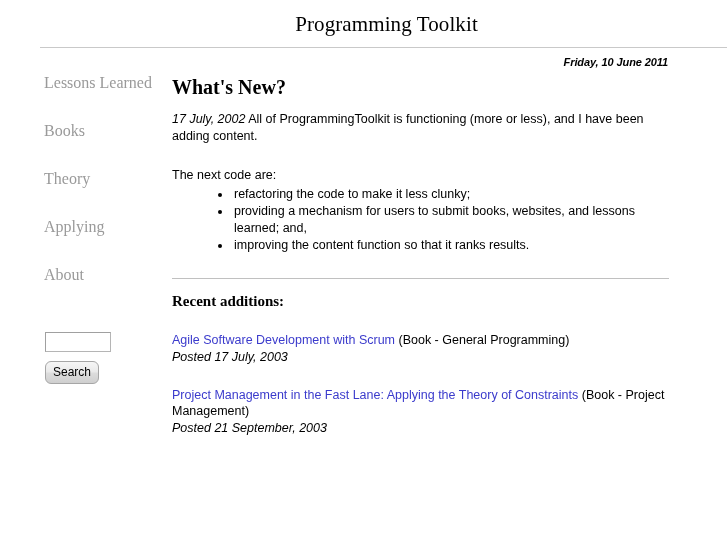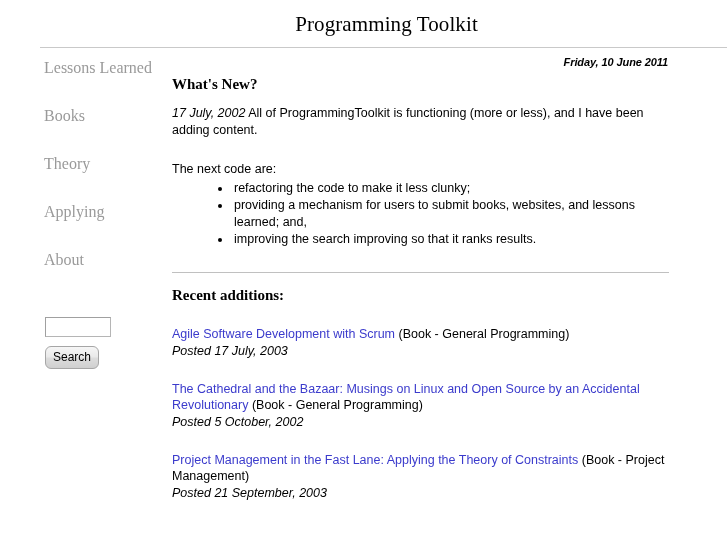--- a/index.html
+++ b/index.html
@@ -56,21 +56,21 @@
     font-family: "Liberation Serif", serif;
     font-size: 16px;
     color: #9a9a9a;
     text-decoration: none;
     display: block;
     padding: 0 0 0 12px;
     margin-bottom: 30px;
     line-height: 18px;
     white-space: nowrap;
   }
-  .nav-item:first-child { margin-top: 3px; }
+  .nav-item:first-child { margin-top: 18px; }
 
   .search-area {
     padding-left: 13px;
     margin-top: 48px;
   }
   .search-input {
     width: 58px;
     height: 14px;
     font-family: "Liberation Sans", sans-serif;
     font-size: 12px;
@@ -106,21 +106,21 @@
     font-size: 11px;
     font-style: italic;
     font-weight: bold;
     color: #000000;
     padding-top: 8px;
     padding-right: 1px;
     letter-spacing: -0.1px;
   }
   .section-heading {
     font-family: "Liberation Serif", serif;
-    font-size: 15px;
+    font-size: 20px;
     font-weight: bold;
     color: #000000;
     margin: 8px 0 12px 0;
   }
   .para {
     font-size: 12.5px;
     line-height: 17px;
     margin: 0 0 12px 0;
     color: #000000;
   }
@@ -206,37 +206,33 @@
 
       <div class="section-heading">What's New?</div>
 
       <p class="para"><span class="em-date">17 July, 2002</span><span> All of ProgrammingToolkit is functioning (more or less), and I have been adding content.</span></p>
 
       <p class="tasks-lead">The next code are:</p>
 
       <ul class="task-list">
         <li>refactoring the code to make it less clunky;</li>
         <li>providing a mechanism for users to submit books, websites, and lessons learned; and,</li>
-        <li>improving the search improving so that it ranks results.</li>
+        <li>improving the content function so that it ranks results.</li>
       </ul>
 
       <hr class="rule-mid">
 
       <div class="recent-heading">Recent additions:</div>
 
 
       <div class="entry">
         <a href="#" class="entry-link">Agile Software Development with Scrum</a><span class="entry-kind"> (Book - General Programming)</span>
         <span class="entry-posted">Posted 17 July, 2003</span>
       </div>
 
-      <div class="entry">
-        <a href="#" class="entry-link">The Cathedral and the Bazaar: Musings on Linux and Open Source by an Accidental Revolutionary</a><span class="entry-kind"> (Book - General Programming)</span>
-        <span class="entry-posted">Posted 5 October, 2002</span>
-      </div>
 
       <div class="entry">
         <a href="#" class="entry-link">Project Management in the Fast Lane: Applying the Theory of Constraints</a><span class="entry-kind"> (Book - Project Management)</span>
         <span class="entry-posted">Posted 21 September, 2003</span>
       </div>
 
     </div>
   </div>
 </div>
 

